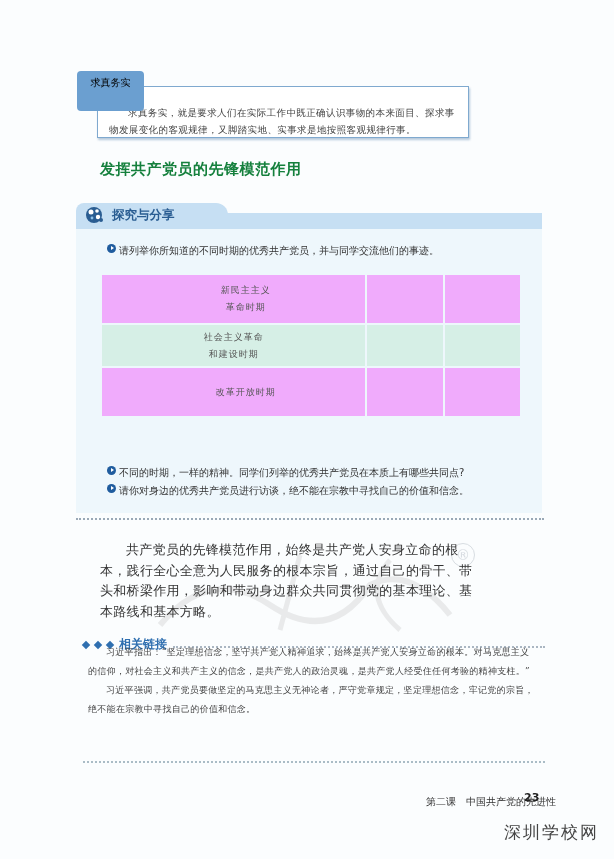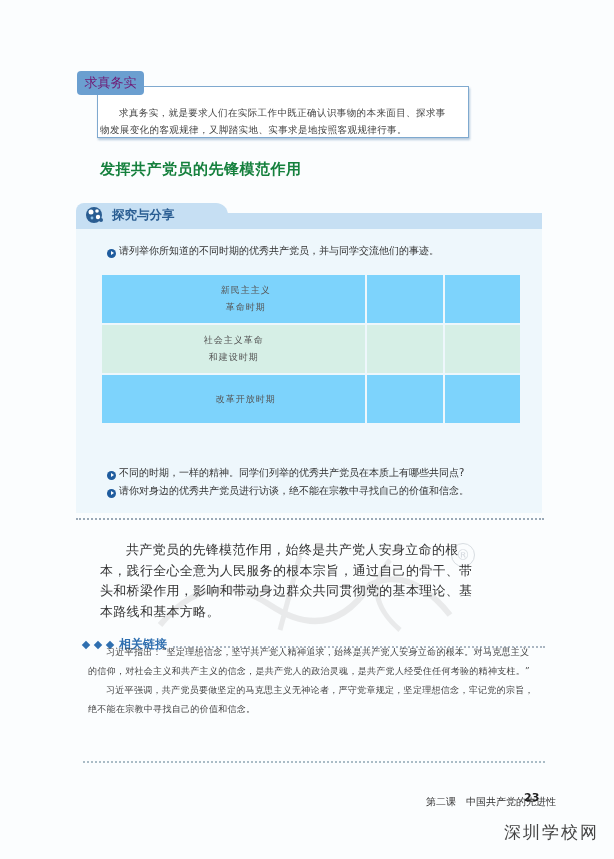--- a/index.html
+++ b/index.html
@@ -26,32 +26,32 @@
       height: 50px;
       border: 1px solid #7fa9cf;
       box-shadow: 1px 2px 2px rgba(100,140,180,0.45);
       background: #ffffff;
     }
     .concept-tag {
       position: absolute;
       left: 77px;
       top: 71px;
       width: 67px;
-      height: 24px;
+      height: 40px;
       background: #6b9fd0;
       border-radius: 4px;
-      color: #701a75;
-      font-size: 13px;
+      color: #000000;
+      font-size: 10px;
       line-height: 24px;
       text-align: center;
       z-index: 2;
     }
     .concept-text {
       position: absolute;
-      left: 100px;
+      left: 109px;
       top: 104px;
       width: 355px;
       font-size: 9.5px;
       line-height: 17px;
       color: #444;
       text-indent: 2em;
       letter-spacing: 0.4px;
     }
 
     
@@ -107,21 +107,21 @@
       color: #2a5d92;
       font-weight: bold;
     }
     .bullet {
       position: absolute;
       left: 107px;
       font-size: 10px;
       line-height: 14px;
       color: #333;
       display: flex;
-      align-items: flex-end;
+      align-items: flex-start;
       white-space: nowrap;
     }
     .bullet-icon {
       width: 9px;
       height: 9px;
       border-radius: 50%;
       background: #1f5c9e;
       margin-right: 3px;
       position: relative;
       flex: none;
@@ -150,22 +150,22 @@
       text-align: center;
       vertical-align: middle;
     }
     .th {
       background: #d6efe6;
       height: 22px;
       font-size: 10px;
       color: #333;
       font-weight: normal;
     }
-    .row-white td { background: #7dd3fc; height: 48px; padding-left: 24px; }
-    .row-green td { background: #d6efe6; height: 48px; }
+    .row-white td { background: #f0abfc; height: 48px; padding-left: 24px; }
+    .row-green td { background: #d6efe6; height: 41px; }
     .period {
       font-family: "DejaVu Serif", serif;
       font-size: 9px;
       line-height: 17px;
       color: #555;
       letter-spacing: 1px;
     }
 
     .dotted-sep {
       position: absolute;

